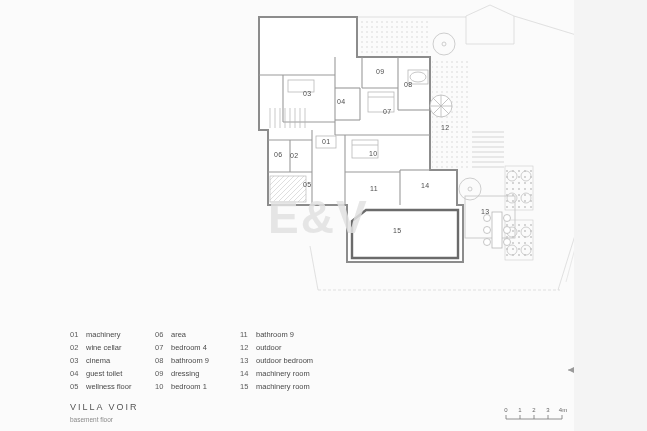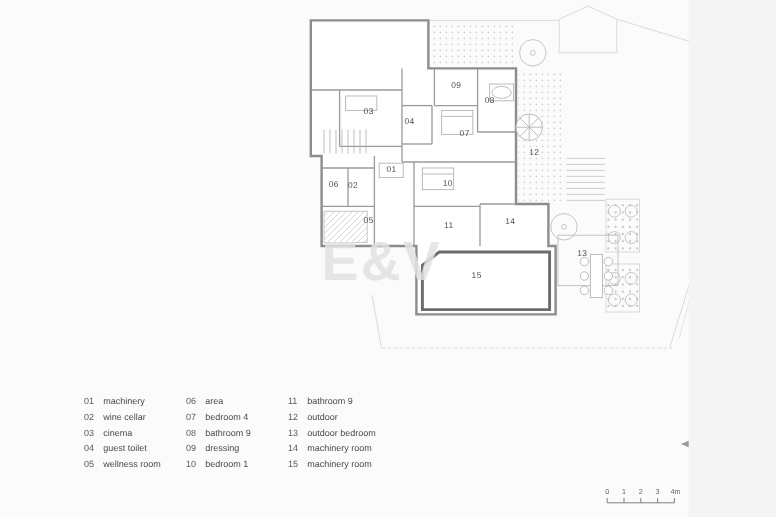--- a/index.html
+++ b/index.html
@@ -186,21 +186,21 @@
       <div class="row">
         <span class="num">03</span>
         <span class="lbl">cinema</span>
       </div>
       <div class="row">
         <span class="num">04</span>
         <span class="lbl">guest toilet</span>
       </div>
       <div class="row">
         <span class="num">05</span>
-        <span class="lbl">wellness room</span>
+        <span class="lbl">wellness floor</span>
       </div>
     </div>
     <div class="col c2">
       <div class="row">
         <span class="num">06</span>
         <span class="lbl">area</span>
       </div>
       <div class="row">
         <span class="num">07</span>
         <span class="lbl">bedroom 4</span>
@@ -235,20 +235,24 @@
         <span class="num">14</span>
         <span class="lbl">machinery room</span>
       </div>
       <div class="row">
         <span class="num">15</span>
         <span class="lbl">machinery room</span>
       </div>
     </div>
   </div>
 
+  <div class="titleblock">
+    <div class="t">VILLA VOIR</div>
+    <div class="s">basement floor</div>
+  </div>
 
   <svg class="orient" width="38" height="26" viewBox="0 0 38 26">
     <circle cx="19" cy="13" r="8" fill="none" stroke="#9a9a9a" stroke-width="0.9"></circle>
     <line x1="3" y1="13" x2="35" y2="13" stroke="#9a9a9a" stroke-width="0.9"></line>
     <path d="M3,13 l6,-3 v6 z" fill="#9a9a9a"></path>
   </svg>
 
   <svg class="scalebar" width="64" height="18" viewBox="0 0 64 18">
     <line x1="2" y1="13" x2="58" y2="13" stroke="#777" stroke-width="0.8"></line>
     <line x1="2" y1="9" x2="2" y2="13" stroke="#777" stroke-width="0.8"></line>

